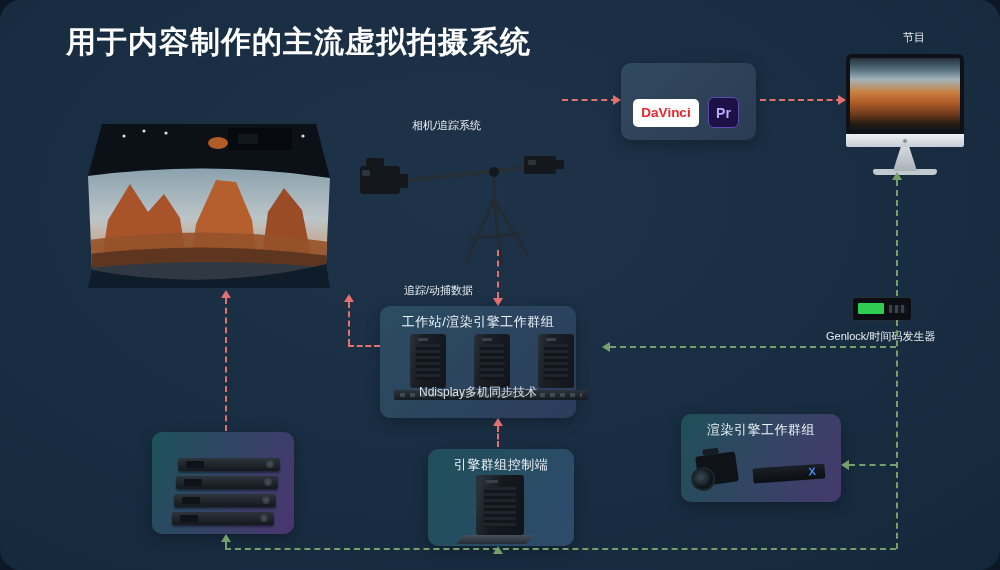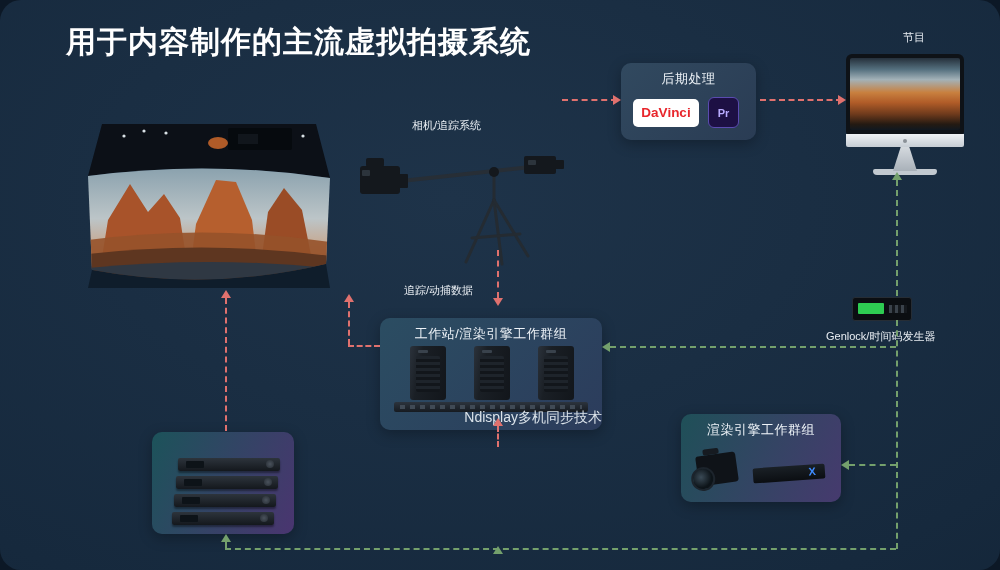--- a/index.html
+++ b/index.html
@@ -11,31 +11,31 @@
   }
   .title{
     position:absolute;left:66px;top:22px;margin:0;
     font-family:"Liberation Serif","DejaVu Serif",serif;
     font-size:30px;font-weight:700;color:#ffffff;letter-spacing:1px;
   }
   .flabel{position:absolute;font-size:11px;color:#e9eef3;white-space:nowrap;}
   .box{position:absolute;border-radius:10px;box-shadow:0 4px 14px rgba(0,0,0,.28);}
   .box-label{position:absolute;top:7px;left:0;right:0;text-align:center;font-size:13px;color:#eef3f8;letter-spacing:.5px;white-space:nowrap;}
   .post{left:621px;top:63px;width:135px;height:77px;background:linear-gradient(135deg,#31495f,#2a3c54);}
-  .ws{left:380px;top:306px;width:222px;height:112px;background:linear-gradient(135deg,#2b4d62,#2c3c5c);margin-top:12px;}
+  .ws{left:380px;top:306px;width:196px;height:112px;background:linear-gradient(135deg,#2b4d62,#2c3c5c);}
   .rt{left:681px;top:414px;width:160px;height:88px;background:linear-gradient(115deg,#1f5058,#463a6e);}
   .lc{left:152px;top:432px;width:142px;height:102px;background:linear-gradient(115deg,#1c535a,#4a3570);}
   .ec{left:428px;top:449px;width:146px;height:97px;background:linear-gradient(115deg,#1f4f59,#2f4b6c);}
 
   
   .logo-row{position:absolute;left:12px;top:34px;display:flex;gap:9px;align-items:center;}
   .davinci{width:66px;height:28px;background:#ffffff;border-radius:5px;display:flex;align-items:center;justify-content:center;
     color:var(--davinci-red,#e8262c);font-weight:800;font-size:13.5px;}
   .prbox{width:29px;height:29px;background:var(--premiere-bg,#1d1044);border:1px solid #5a4bb0;border-radius:6px;
-    display:flex;align-items:center;justify-content:center;color:var(--premiere-text,#b9abff);font-weight:700;font-size:11px;}
+    display:flex;align-items:center;justify-content:center;color:var(--premiere-text,#b9abff);font-weight:700;font-size:14px;}
 
   
   .monitor{position:absolute;left:846px;top:54px;width:118px;}
   .m-screen{width:118px;height:80px;background:#0e1217;border-radius:6px 6px 2px 2px;padding:4px;box-sizing:border-box;}
   .m-img{width:100%;height:100%;border-radius:2px;
     background:linear-gradient(180deg,#25303b 0%,#55707f 16%,#a3b2b8 30%,#c8803f 48%,#b05c28 62%,#6e3a1c 78%,#241a12 92%,#101820 100%);}
   .m-chin{height:13px;background:linear-gradient(#eef1f4,#c6cdd4);border-radius:0 0 2px 2px;display:flex;align-items:center;justify-content:center;}
   .m-logo{width:4px;height:4px;border-radius:50%;background:#8a9097;}
   .m-stand{width:24px;height:24px;margin:0 auto;background:linear-gradient(#d4d9de,#a9b1b9);clip-path:polygon(32% 0,68% 0,100% 100%,0 100%);}
   .m-base{width:64px;height:6px;margin:-2px auto 0;background:#c2c9d0;border-radius:3px 3px 6px 6px;}
@@ -48,21 +48,21 @@
   .g-btns{position:absolute;right:4px;top:7px;width:18px;height:8px;background:repeating-linear-gradient(90deg,#3a424b 0 3px,#14181d 3px 6px);}
 
   .tower{position:absolute;width:36px;height:54px;border-radius:3px;
     background:linear-gradient(100deg,#2b323b 0%,#1a1f25 30%,#12161b 100%);}
   .tower::before{content:"";position:absolute;left:6px;top:10px;width:24px;height:36px;
     background:repeating-linear-gradient(180deg,#1e242b 0 3px,#12161b 3px 6px);border-radius:2px;}
   .tower::after{content:"";position:absolute;left:8px;top:4px;width:10px;height:3px;background:#39424c;border-radius:1px;}
   .shelf{position:absolute;left:14px;top:84px;width:194px;height:10px;background:linear-gradient(#2c343d,#161b21);border-radius:2px;}
   .shelf::before{content:"";position:absolute;left:6px;top:3px;right:6px;height:4px;
     background:repeating-linear-gradient(90deg,#404a55 0 5px,transparent 5px 10px);}
-  .nd-label{position:absolute;left:0;right:0;bottom:3px;text-align:right;font-size:14px;color:#dbe3ea;white-space:nowrap;}
+  .nd-label{position:absolute;left:0;right:0;bottom:17px;text-align:center;font-size:12px;color:#dbe3ea;white-space:nowrap;}
 
   .tcam{position:absolute;left:16px;top:40px;width:40px;height:30px;background:#0f1318;border-radius:3px;transform:rotate(-8deg);}
   .tcam::before{content:"";position:absolute;left:8px;top:-6px;width:16px;height:6px;background:#161b21;border-radius:2px;}
   .tcam-lens{position:absolute;left:-7px;bottom:-5px;width:20px;height:20px;border-radius:50%;
     background:radial-gradient(circle at 40% 40%, #3a4a56, #0d1419 62%);border:2px solid #1c242c;}
   .xbar{position:absolute;left:72px;top:52px;width:72px;height:15px;border-radius:2px;transform:rotate(-4deg);
     background:linear-gradient(#1a2026,#0b0e12);display:flex;align-items:center;justify-content:flex-end;padding-right:9px;box-sizing:border-box;}
   .xbar span{color:#3f8cff;font-weight:800;font-size:11px;line-height:1;}
 
   .ledu{position:absolute;width:102px;height:13px;border-radius:2px;background:linear-gradient(#2d343c,#14181d);box-shadow:0 2px 2px rgba(0,0,0,.4);}
@@ -154,21 +154,20 @@
         <circle cx="142" cy="42" r="5"></circle>
       </g>
       <g fill="#2c343c">
         <rect x="10" y="40" width="8" height="6" rx="1"></rect>
         <rect x="176" y="30" width="8" height="5" rx="1"></rect>
       </g>
     </svg>
   </div>
 
   <div class="box post">
-    <div class="box-label">后期处理</div>
     <div class="logo-row">
       <div class="davinci">DaVinci</div>
       <div class="prbox">Pr</div>
     </div>
   </div>
 
   <div class="flabel" style="left:903px;top:30px">节目</div>
   <div class="monitor">
     <div class="m-screen">
         <div class="m-img"></div>
@@ -207,20 +206,26 @@
       </div>
   </div>
 
   <div class="box lc">
     <div class="ledu" style="left:26px;top:26px"></div>
     <div class="ledu" style="left:24px;top:44px"></div>
     <div class="ledu" style="left:22px;top:62px"></div>
     <div class="ledu" style="left:20px;top:80px"></div>
   </div>
 
+  <div class="box ec">
+    <div class="box-label">引擎群组控制端</div>
+    <div class="etower">
+        <div class="ekb"></div>
+      </div>
+  </div>
 
   <div class="hline red" style="left:562px;top:99px;width:55px"></div>
   <div class="ah right red" style="left:613px;top:95px"></div>
 
   <div class="hline red" style="left:760px;top:99px;width:82px"></div>
   <div class="ah right red" style="left:838px;top:95px"></div>
 
   <div class="vline red" style="left:497px;top:250px;height:48px"></div>
   <div class="ah down red" style="left:493px;top:298px"></div>
 

